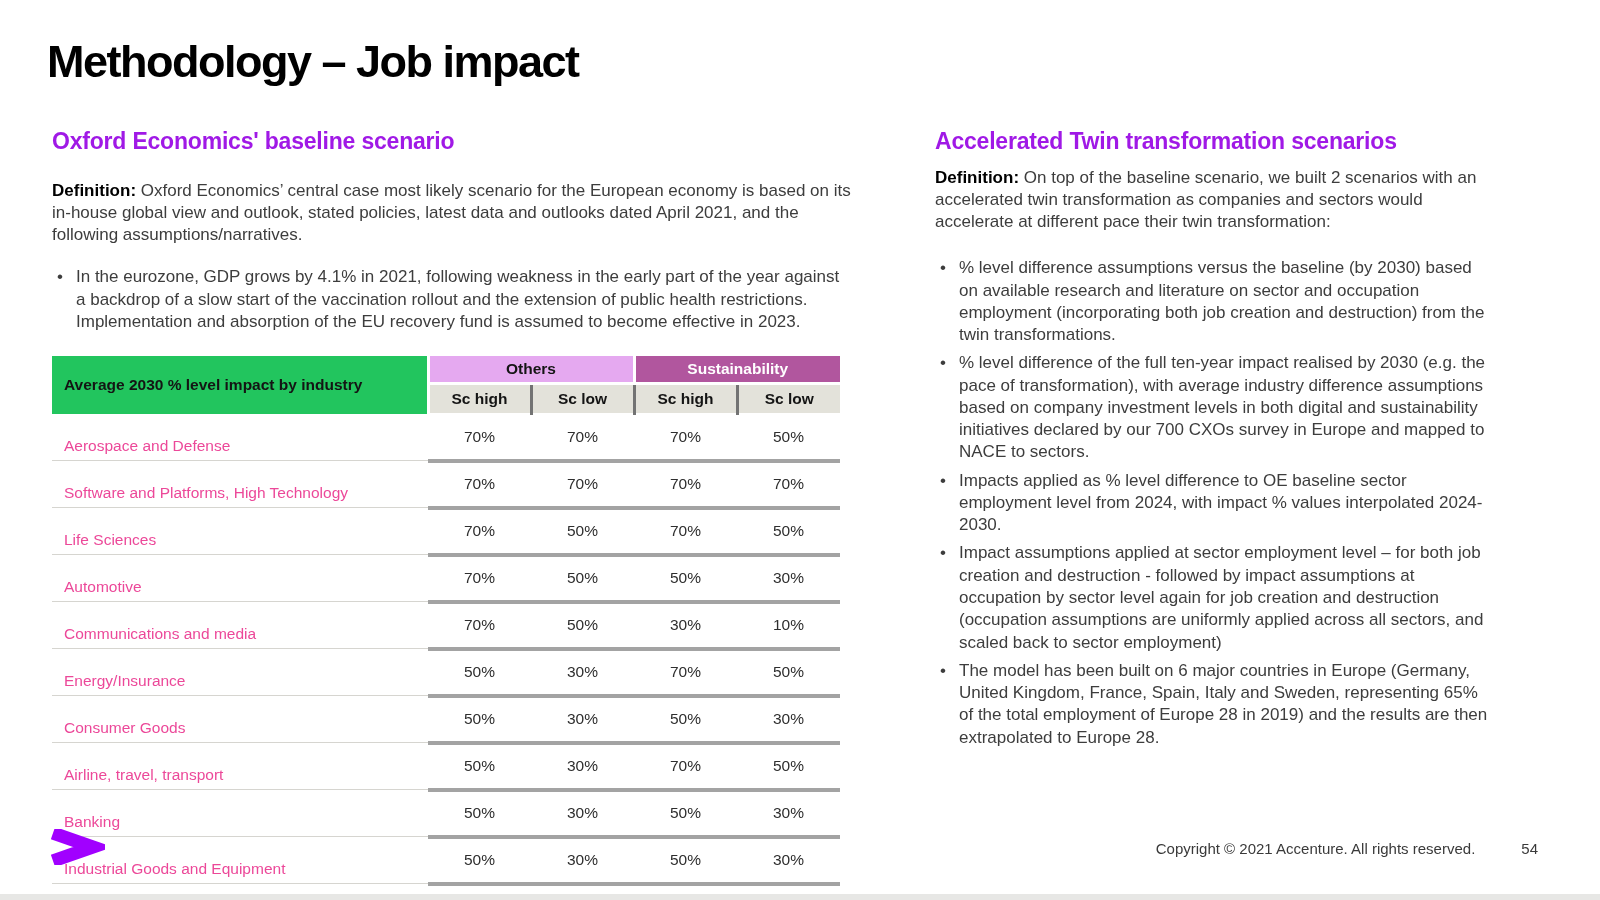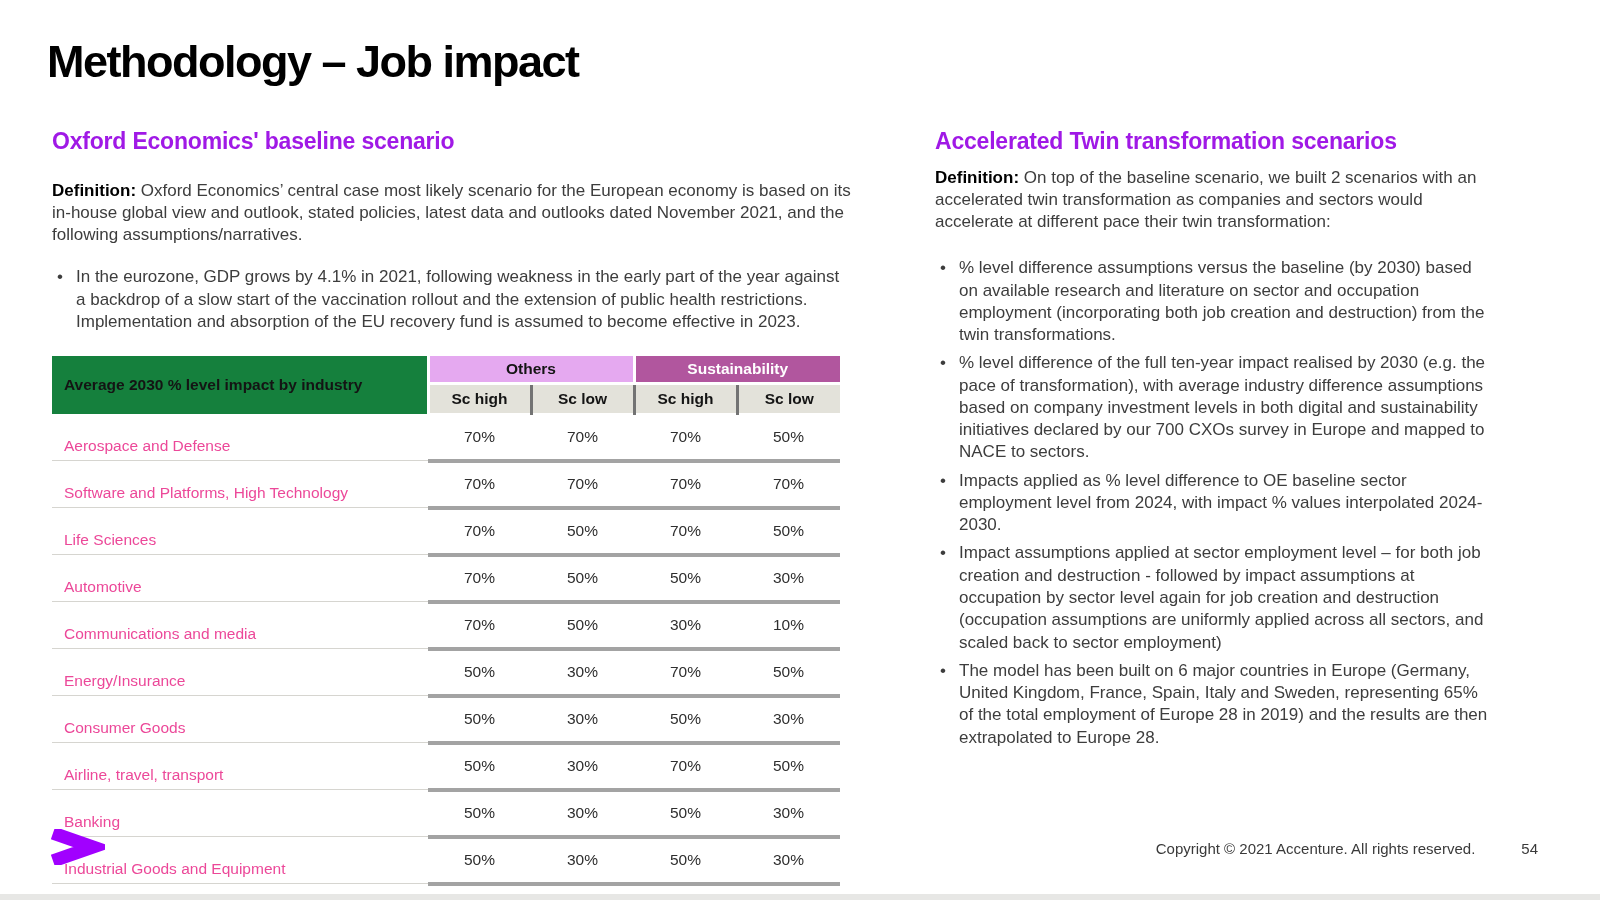--- a/index.html
+++ b/index.html
@@ -40,21 +40,21 @@
     position: absolute; left: 5px; top: 0;
     color: #3d3d3d;
   }
   
   table.impact {
     border-collapse: collapse; table-layout: fixed;
     width: 788px; margin-top: 23px;
   }
   table.impact th, table.impact td { font-size: 15.5px; }
   th.corner {
-    background: #15803d; color: #141414;
+    background: #22c55e; color: #141414;
     text-align: left; font-weight: 700;
     padding: 6px 10px 6px 12px;
     border-right: 3px solid #ffffff;
   }
   th.grp {
     font-weight: 700; text-align: center; padding: 4px 0;
     border-bottom: 3px solid #ffffff;
   }
   th.grp-digital { background: #e5a9f0; color: #141414; border-right: 3px solid #ffffff; }
   th.grp-sustain { background: #b1569e; color: #ffffff; }
@@ -89,21 +89,21 @@
   }
 </style>
 </head>
 <body>
 
 <h1 class="slide-title">Methodology – Job impact</h1>
 
 <div class="col-left">
   <h2 class="section-heading">Oxford Economics' baseline scenario</h2>
 
-  <p class="def"><b>Definition:</b> <span>Oxford Economics’ central case most likely scenario for the European economy is based on its in-house global view and outlook, stated policies, latest data and outlooks dated November 2021, and the following assumptions/narratives.</span></p>
+  <p class="def"><b>Definition:</b> <span>Oxford Economics’ central case most likely scenario for the European economy is based on its in-house global view and outlook, stated policies, latest data and outlooks dated April 2021, and the following assumptions/narratives.</span></p>
 
   <ul class="bullets">
     <li>In the eurozone, GDP grows by 4.1% in 2021, following weakness in the early part of the year against a backdrop of a slow start of the vaccination rollout and the extension of public health restrictions. Implementation and absorption of the EU recovery fund is assumed to become effective in 2023.</li>
   </ul>
 
   <table class="impact">
     <colgroup>
       <col style="width:376px">
         <col style="width:103px">
         <col style="width:103px">

